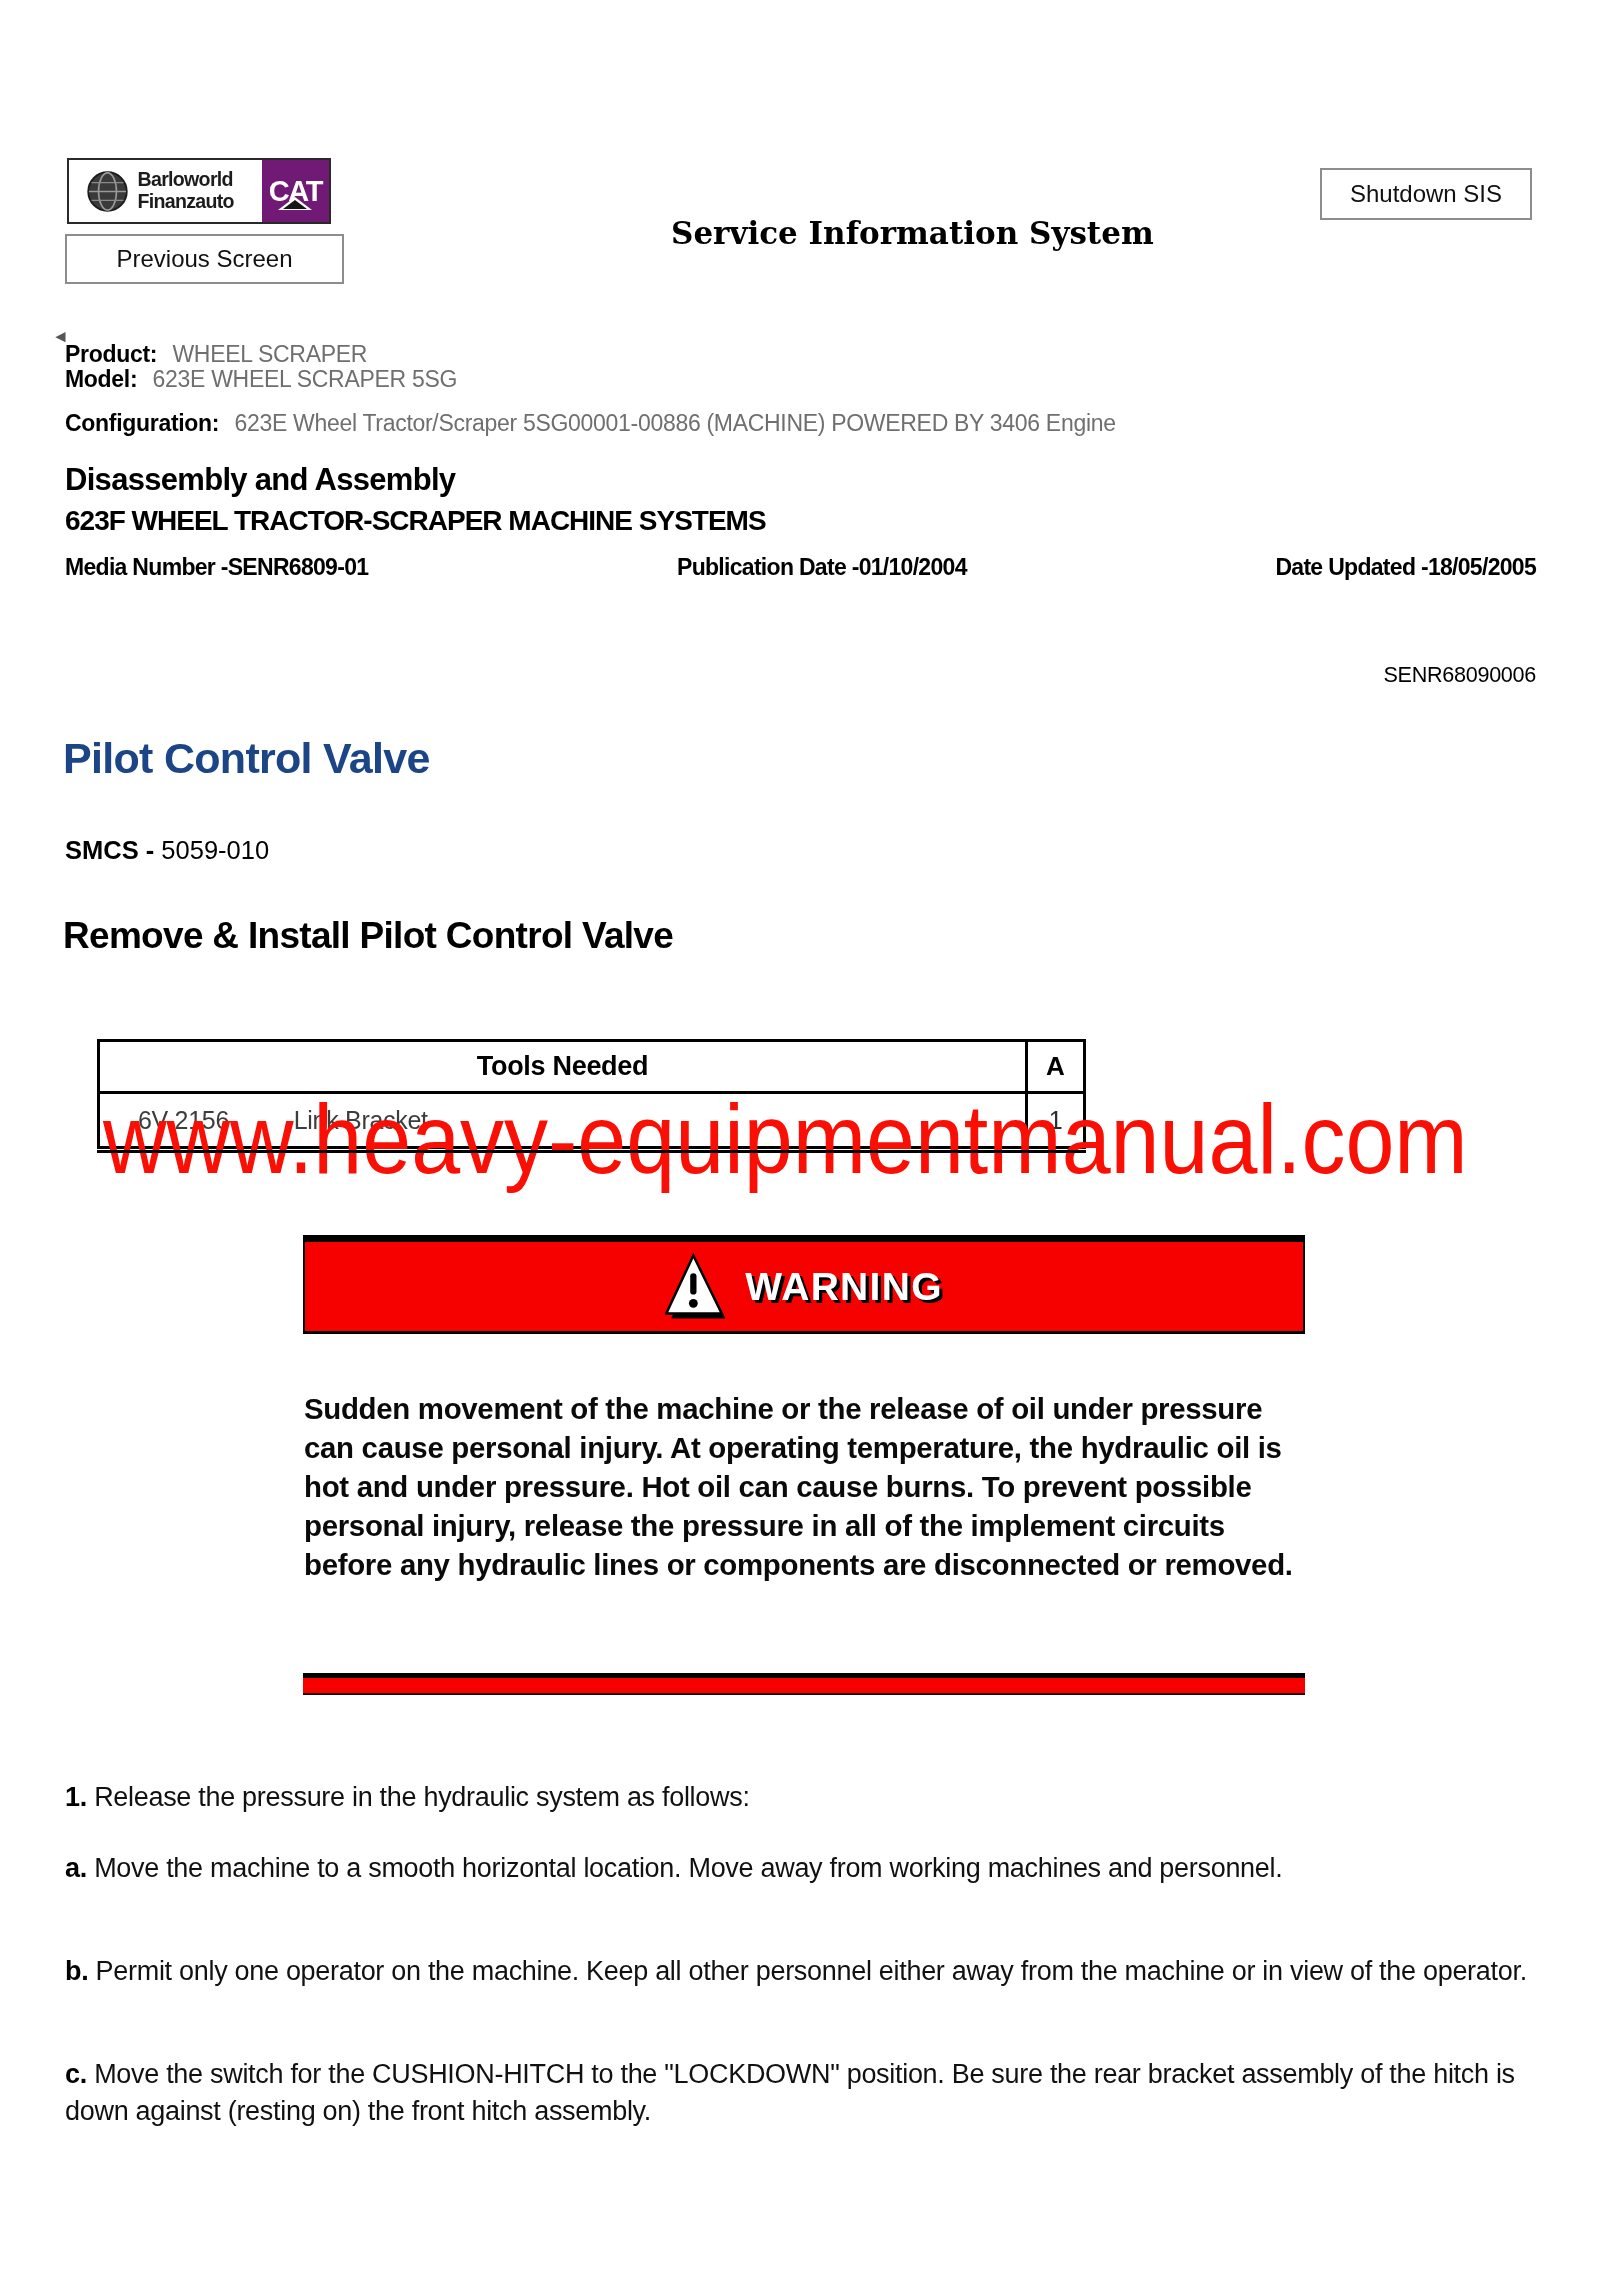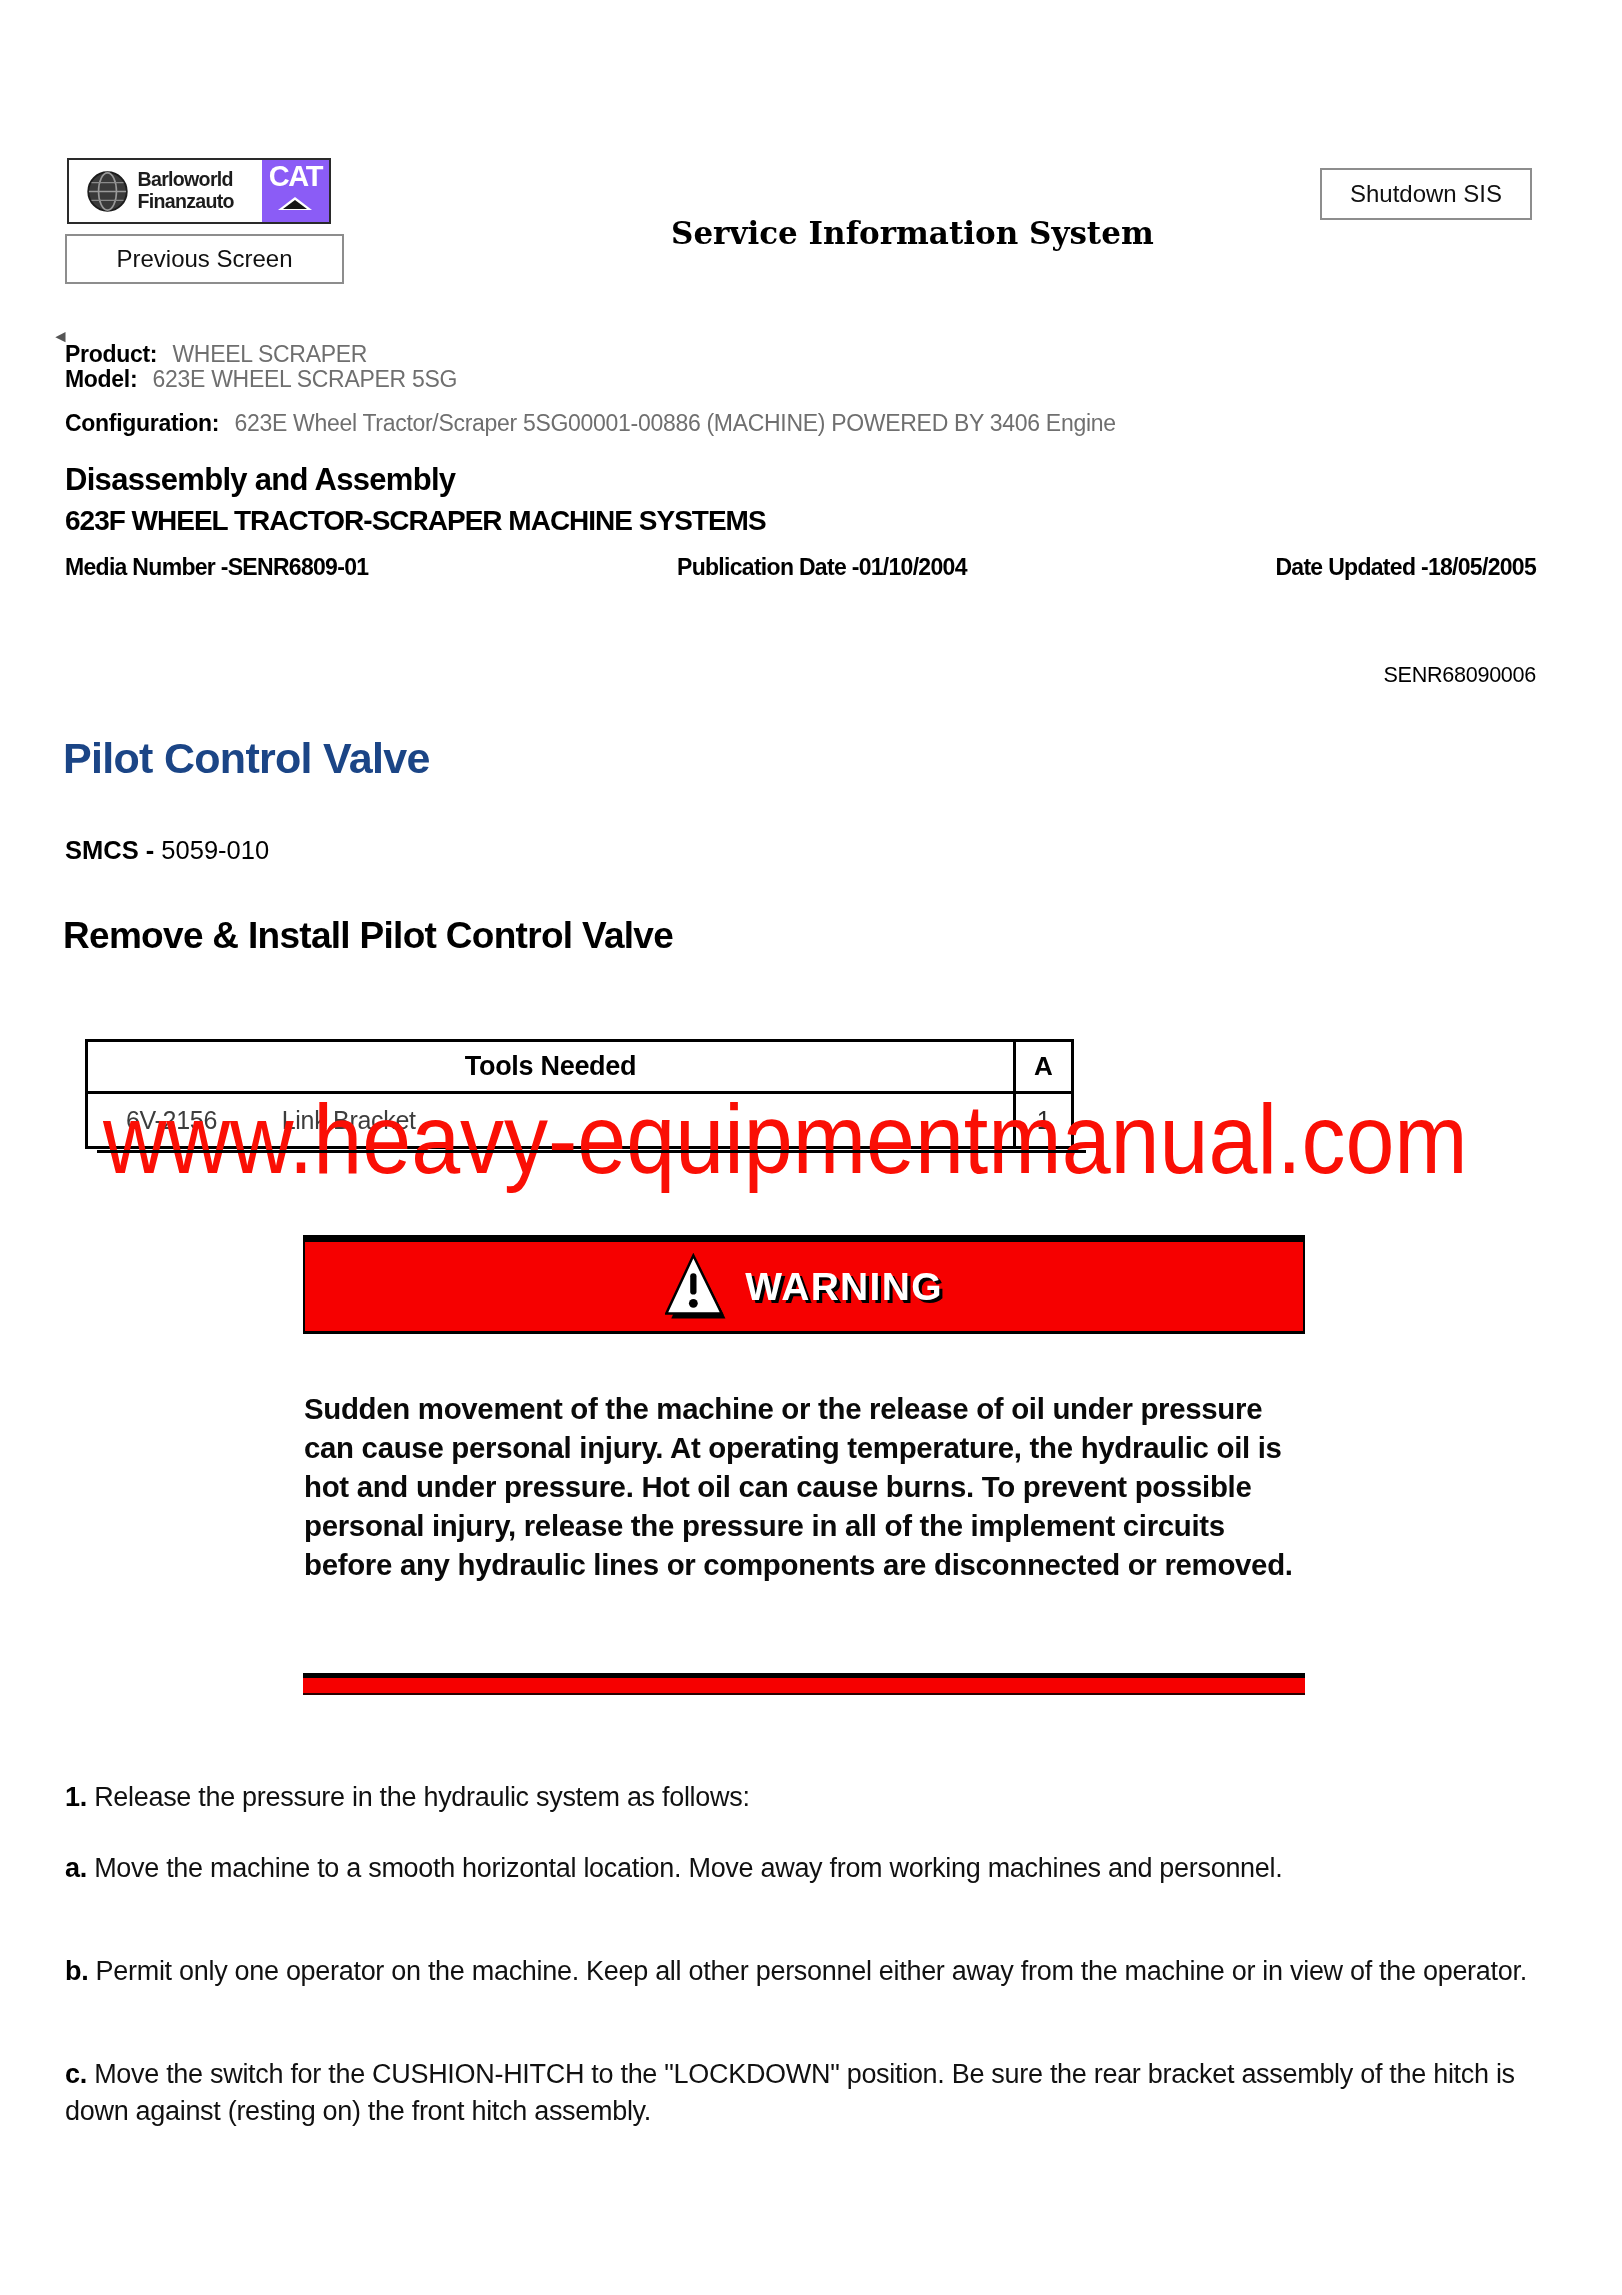--- a/index.html
+++ b/index.html
@@ -13,22 +13,22 @@
   }
   
   .logo-box{
     position:absolute;left:67px;top:158px;width:264px;height:66px;
     border:2px solid #2a2a2a;box-sizing:border-box;display:flex;background:#fff;
   }
   .logo-white{flex:1;display:flex;align-items:center;gap:9.2px;padding-left:18.3px;}
   .globe{width:41px;height:41px;flex:0 0 auto;}
   .logo-words{font-weight:bold;font-size:19.6px;line-height:21.6px;color:#1c1c1c;letter-spacing:-0.7px;}
   .logo-cat{
-    width:67px;flex:0 0 auto;background:#8b5cf6;color:#fff;
-    display:flex;align-items:flex-start;justify-content:center;position:relative;
+    width:67px;flex:0 0 auto;background:#701a75;color:#fff;
+    display:flex;align-items:center;justify-content:center;position:relative;
   }
   .cat-text{font-weight:bold;font-size:29px;letter-spacing:-1.3px;position:relative;z-index:1;}
   .cat-tri{
     position:absolute;left:15.7px;bottom:11.8px;width:0;height:0;z-index:2;
     border-left:17.7px solid transparent;border-right:17.7px solid transparent;
     border-bottom:13px solid #ffffff;
   }
   .cat-tri-inner{
     position:absolute;left:21px;bottom:13px;width:0;height:0;z-index:3;
     border-left:12.4px solid transparent;border-right:12.4px solid transparent;
@@ -58,21 +58,21 @@
     display:flex;justify-content:space-between;
     font-size:23px;font-weight:bold;letter-spacing:-0.7px;
   }
   .doc-code{position:absolute;left:654px;top:662px;width:882px;text-align:right;font-size:21.6px;letter-spacing:-0.3px;}
   .topic-title{position:absolute;left:63px;top:734px;font-size:43px;font-weight:bold;color:#1B4586;letter-spacing:-0.7px;}
   .smcs{position:absolute;left:65px;top:836px;font-size:25.5px;}
   .smcs .lab{font-weight:bold;}
   .proc-title{position:absolute;left:63px;top:915px;font-size:37px;font-weight:bold;letter-spacing:-0.7px;}
   
   .tools-table{
-    position:absolute;left:85px;top:1039px;width:989px;
+    position:absolute;left:97px;top:1039px;width:989px;
     border-collapse:collapse;z-index:1;table-layout:fixed;
   }
   .tools-table td,.tools-table th{border:3.3px solid #000;box-sizing:border-box;}
   .tt-head{height:52px;text-align:center;font-size:27px;font-weight:bold;letter-spacing:-0.3px;}
   .tt-a{width:58px;text-align:center;font-weight:bold;font-size:26px;}
   .tt-row{height:55px;font-size:25px;color:#3d3d3d;letter-spacing:-0.3px;}
   .tt-tool{padding-left:38px;}
   .tt-desc{margin-left:58px;}
   .tt-qty{text-align:center;color:#2c2c2c;}
   .table-bottom-overlay{

